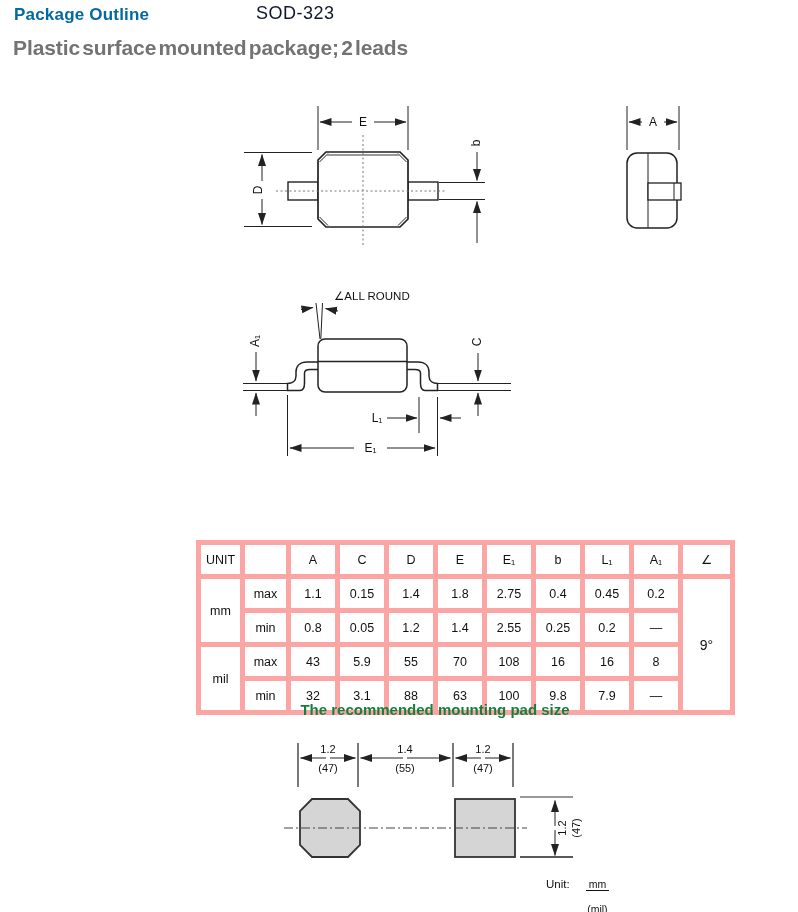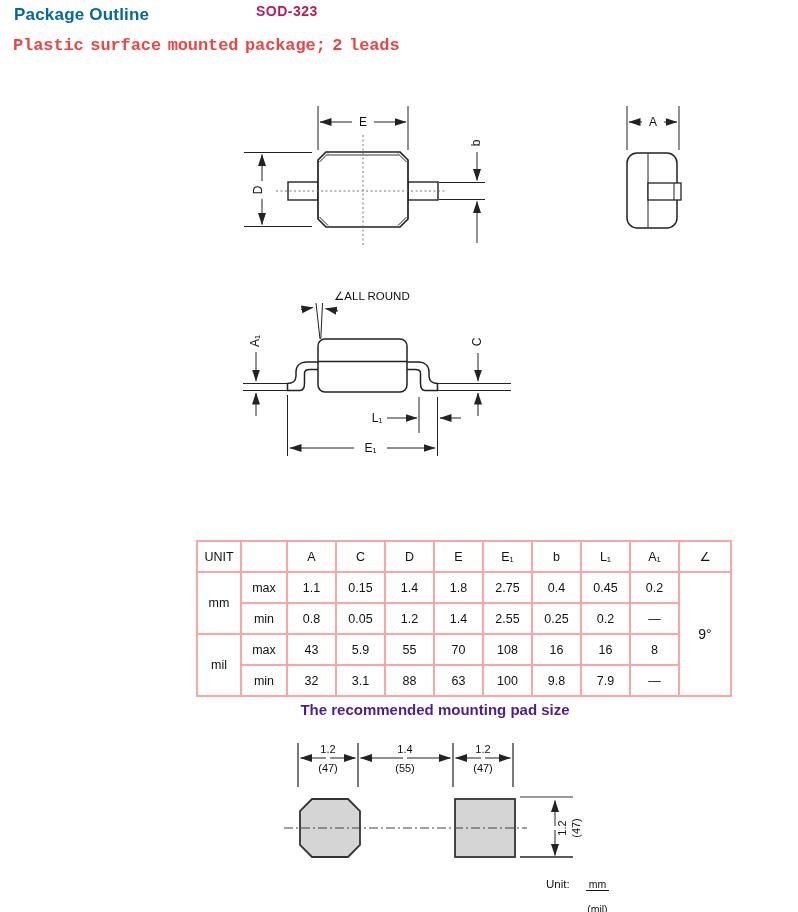--- a/index.html
+++ b/index.html
@@ -3,32 +3,32 @@
 <meta charset="utf-8">
 <style>
   html,body{margin:0;padding:0;}
   body{
     width:798px;height:912px;position:relative;background:#fff;
     font-family:"Liberation Sans","DejaVu Sans",sans-serif;color:#111;
     overflow:hidden;
   }
   .abs{position:absolute;}
   .page-title{left:14px;top:5px;font-size:17px;font-weight:bold;color:#0369a1;letter-spacing:0.2px;}
-  .part-number{left:256px;top:3px;font-size:14px;font-weight:bold;color:#be185d;letter-spacing:0.5px;}
-  .subtitle{left:13px;top:36px;font-size:17px;font-weight:bold;color:#ef4444;word-spacing:-3.5px;letter-spacing:-0.1px;font-family:Liberation Mono, monospace;}
-  .pad-title{left:235px;top:701px;width:400px;text-align:center;font-size:15px;font-weight:bold;color:#4c1d95;}
+  .part-number{left:256px;top:3px;font-size:18px;font-weight:normal;color:#0f172a;letter-spacing:0.5px;}
+  .subtitle{left:13px;top:36px;font-size:21px;font-weight:bold;color:#737373;word-spacing:-3.5px;letter-spacing:-0.1px;}
+  .pad-title{left:235px;top:701px;width:400px;text-align:center;font-size:15px;font-weight:bold;color:#15803d;}
   svg text{font-family:"Liberation Sans","DejaVu Sans",sans-serif;font-size:12px;fill:#111;stroke:none;}
   svg text.small{font-size:11px;}
   svg text.note{font-size:11.5px;}
   .dim-table{
     position:absolute;left:196px;top:540px;border-collapse:collapse;table-layout:fixed;
     border:2px solid #222;font-size:12.5px;color:#111;
   }
   .dim-table td{
-    border:2px solid #fca5a5;text-align:center;vertical-align:middle;
+    border:5px solid #fca5a5;text-align:center;vertical-align:middle;
     height:29px;padding:0;overflow:hidden;
   }
   .dim-table tr.thick td{border-bottom-width:2px;}
   .dim-table td.angle-cell{font-size:14px;}
   .unit-note{position:absolute;left:546px;top:878px;display:flex;align-items:flex-start;gap:16px;font-size:11.5px;color:#111;}
   .frac{display:inline-flex;flex-direction:column;align-items:center;font-size:10.5px;line-height:1.15;}
   .frac .num{padding:0 3px;}
   .frac .den{border-top:1.4px solid #111;padding:12px 1px;}
 </style>
 </head>

